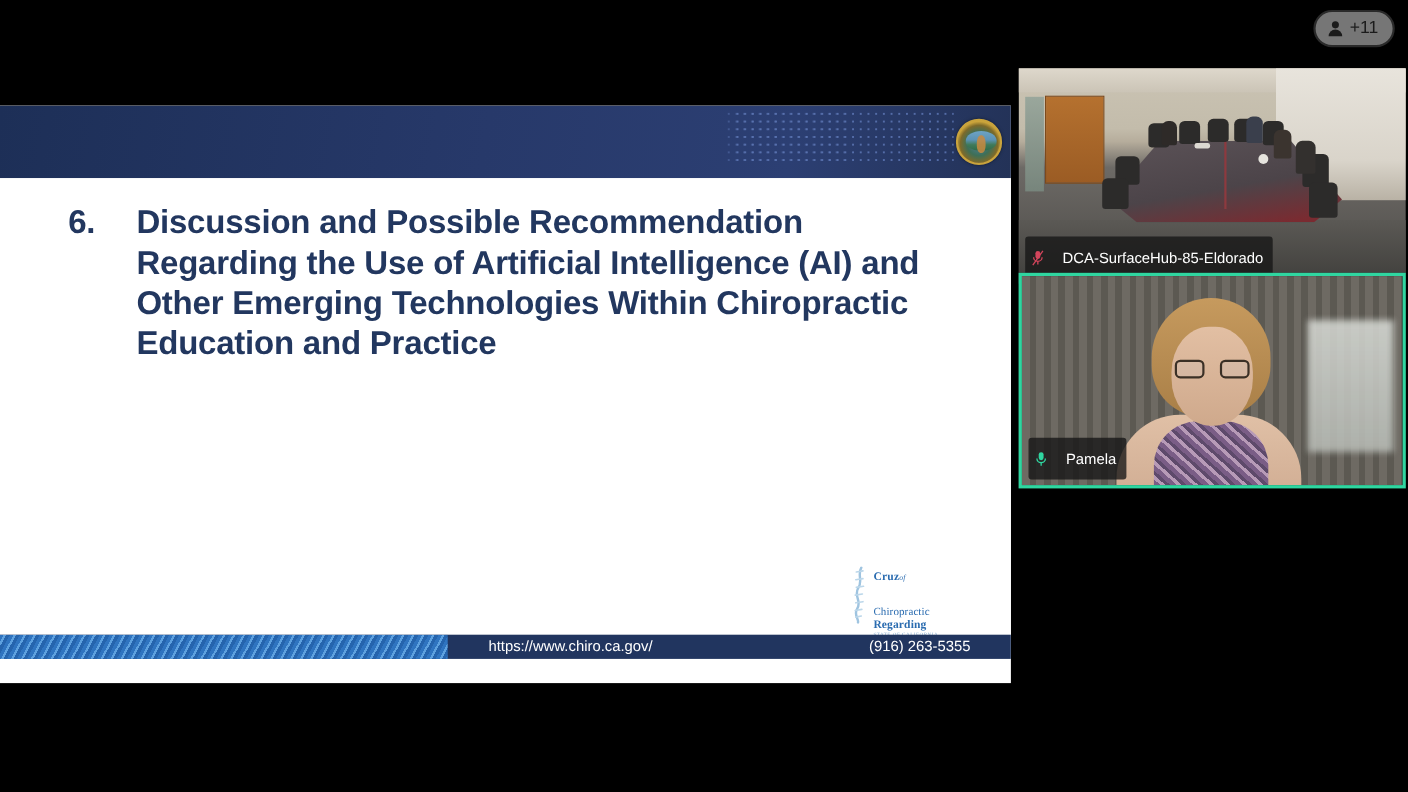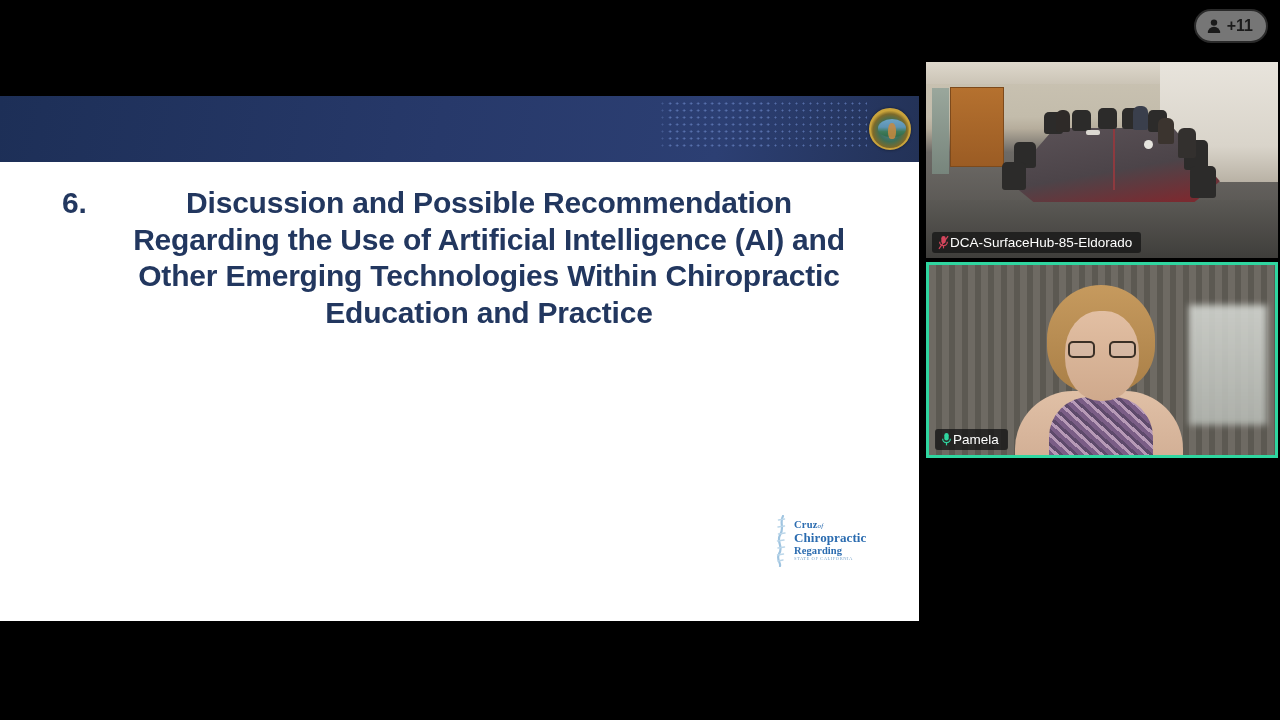--- a/index.html
+++ b/index.html
@@ -29,48 +29,48 @@
   .seal::after { content:""; position:absolute; left:17px; top:13px; width:8px; height:16px;
                  border-radius:45% 45% 40% 40%; background:#c8893f; opacity:.85; }
 
   .slide-body { position:relative; height:437px; background:#fff; }
 
   .slide-title-wrap { position:absolute; left:62px; top:23px; right:60px;
                       display:flex; align-items:flex-start; }
   .slide-num { color:#22375f; font-size:30px; font-weight:bold; line-height:1.22;
                width:62px; flex:0 0 62px; letter-spacing:-0.2px; }
   .slide-title { color:#22375f; font-size:30px; font-weight:bold; line-height:1.22;
-                 max-width:730px; letter-spacing:-0.2px;text-align:center; }
+                 max-width:730px; letter-spacing:-0.2px; }
 
   
   .bce-logo { position:absolute; right:45px; bottom:30px; width:100px; height:56px; }
   .bce-spine { position:absolute; left:0; top:2px; width:16px; height:52px; }
   .bce-text { position:absolute; left:20px; top:6px; color:#2b6cb0; line-height:1.08;
               font-family:"Liberation Serif", serif; }
   .bce-l1 { font-size:10.5px; font-weight:bold; letter-spacing:.2px; }
   .bce-l1 .sm { font-size:7px; font-style:italic; font-weight:normal; }
-  .bce-l2 { font-size:13px; font-weight:bold; letter-spacing:.1px; }
+  .bce-l2 { font-size:10px; font-weight:normal; letter-spacing:.1px;margin-top:22px; }
   .bce-l3 { font-size:10.5px; font-weight:bold; letter-spacing:.1px; }
   .bce-l4 { font-size:4.6px; letter-spacing:.5px; color:#7fa8cd; margin-top:1px; }
 
   .slide-footer { position:absolute; left:0; bottom:0; width:100%; height:22px;
                   background:#21355f; overflow:hidden; }
   .footer-stripes { position:absolute; left:0; top:0; width:407px; height:22px;
                     background:repeating-linear-gradient(118deg,#2f74c0 0px,#2f74c0 3px,#5ea1df 3px,#5ea1df 5px,#2564ad 5px,#2564ad 8px); }
   .footer-url { position:absolute; left:444px; top:3px; color:#ffffff; font-size:13.5px; }
   .footer-phone { position:absolute; left:790px; top:3px; color:#ffffff; font-size:13.5px; }
 
   
   .tile { position:absolute; left:926px; width:352px; background:#101010; overflow:hidden; }
   .tile-video { position:absolute; inset:0; }
   .tile.active { border:3px solid #2fd6a0; }
   .tile.active .tile-video { inset:0; }
 
-  .name-badge { position:absolute; left:6px; bottom:5px; height:21px; max-width:92%;
-                display:flex; align-items:center; gap:1px; padding:0 9px 0 6px;
+  .name-badge { position:absolute; left:6px; bottom:5px; height:38px; max-width:92%;
+                display:flex; align-items:center; gap:17px; padding:0 9px 0 6px;
                 background:rgba(22,22,22,.78); border-radius:3px; }
   .name-badge.plain { background:transparent; padding-left:4px; }
   .name-text { color:#fff; font-size:13.5px; white-space:nowrap; }
   .mic { width:11px; height:15px; display:block; }
 
   
   #tile-room { top:62px; height:196px; }
   .room-bg { position:absolute; inset:0;
              background:linear-gradient(180deg,#cbc4b4 0%,#c3bcab 28%,#b6ad9c 34%,#6d6a66 46%,#4a4845 100%); }
   .room-wall-r { position:absolute; right:0; top:0; width:118px; height:120px;
@@ -86,21 +86,21 @@
                 clip-path:polygon(22% 0%,78% 0%,100% 72%,88% 100%,12% 100%,0% 72%);
                 box-shadow:0 3px 5px rgba(0,0,0,.45); }
   .room-table-split { position:absolute; left:187px; top:66px; width:2px; height:62px;
                       background:#8d3a3f; }
   .room-floor { position:absolute; left:0; bottom:0; width:100%; height:58px;
                 background:linear-gradient(180deg,#5b5955,#3f3e3b); }
   .chair { position:absolute; background:#2c2b2a; border-radius:5px 5px 3px 3px; }
   .person { position:absolute; background:#2e2a28; border-radius:6px 6px 2px 2px; }
 
   
-  #tile-pamela { top:262px; height:196px;text-align:right; }
+  #tile-pamela { top:248px; height:196px;text-align:right; }
   .pam-bg { position:absolute; inset:0;
             background:repeating-linear-gradient(90deg,#6e6a63 0px,#6e6a63 7px,#5c5952 7px,#5c5952 13px); }
   .pam-win { position:absolute; right:8px; top:40px; width:78px; height:120px;
              background:linear-gradient(180deg,#d9dcd7,#b9bdb7); filter:blur(3px); opacity:.85; }
   .pam-hair { position:absolute; left:118px; top:20px; width:108px; height:108px;
               border-radius:52% 52% 45% 45%; background:linear-gradient(180deg,#c69a5e,#a97f47); }
   .pam-face { position:absolute; left:136px; top:46px; width:74px; height:90px;
               border-radius:46% 46% 48% 48%; background:linear-gradient(180deg,#e2bfa3,#cfa98c); }
   .pam-glass { position:absolute; left:139px; top:76px; width:68px; height:17px; }
   .pam-glass i { position:absolute; top:0; width:27px; height:17px; border:2.2px solid #3b3026;
@@ -132,21 +132,21 @@
   .jan-face { position:absolute; left:168px; top:60px; width:64px; height:82px;
               border-radius:45% 45% 50% 50%; background:linear-gradient(180deg,#a9774f,#97663f); }
   .jan-shirt { position:absolute; left:118px; bottom:0; width:168px; height:76px;
                border-radius:48px 48px 0 0;
                background:repeating-linear-gradient(35deg,#2f3fa8 0px,#2f3fa8 7px,#ffffff 7px,#ffffff 11px,#3a49b5 11px,#3a49b5 16px); }
 
   
   #overflow-badge { position:absolute; right:12px; top:9px; height:34px; padding:0 13px 0 10px;
                     display:flex; align-items:center; gap:5px;
                     background:rgba(190,190,190,.62); border:2px solid #2a2a2a; border-radius:18px; }
-  #overflow-badge .count { color:#1b1b1b; font-size:16px; font-weight:bold; }
+  #overflow-badge .count { color:#1b1b1b; font-size:16px; font-weight:normal; }
 </style>
 </head>
 <body>
 
 <div id="app">
 
   <div id="slide-stage">
 
     <div class="slide-header">
       <div class="dot-field dim"></div>
@@ -167,20 +167,25 @@
           <path d="M10.5 4 L4.5 5 M10.5 11 L4 12 M11 18 L4.5 19 M10 25 L3.5 26 M10.5 32 L4 33 M9.5 39 L3.5 40 M9 45 L4 46" stroke="#bcd7ea" stroke-width="1.5" stroke-linecap="round"></path>
         </svg>
         <div class="bce-text">
           <div class="bce-l1"><span>Cruz</span><span class="sm">of</span></div>
           <div class="bce-l2">Chiropractic</div>
           <div class="bce-l3">Regarding</div>
           <div class="bce-l4">STATE OF CALIFORNIA</div>
         </div>
       </div>
 
+      <div class="slide-footer">
+        <div class="footer-stripes"></div>
+        <div class="footer-url">https://www.chiro.ca.gov/</div>
+        <div class="footer-phone">(916) 263-5355</div>
+      </div>
 
     </div>
   </div>
 
   <div class="tile" id="tile-room">
     <div class="tile-video room-bg">
       <div class="room-ceiling"></div>
       <div class="room-wall-r"></div>
       <div class="room-glass"></div>
       <div class="room-door"></div>

